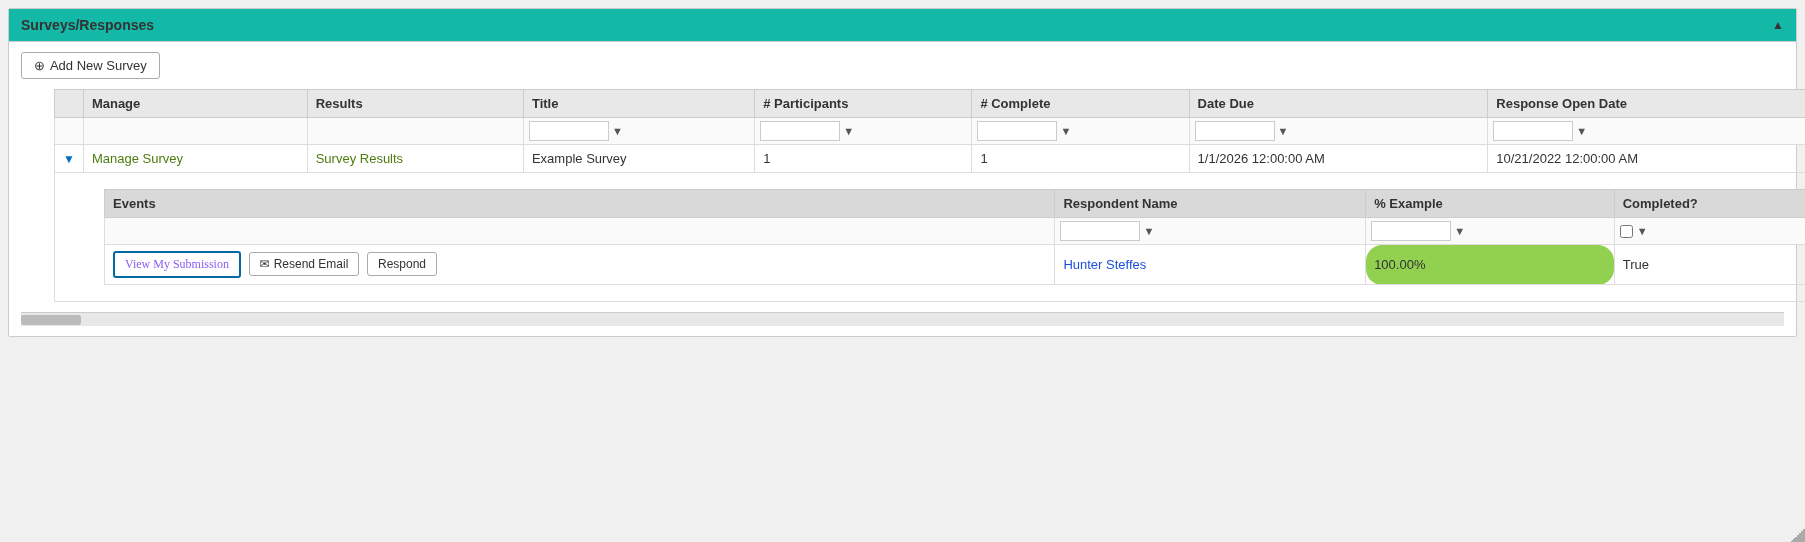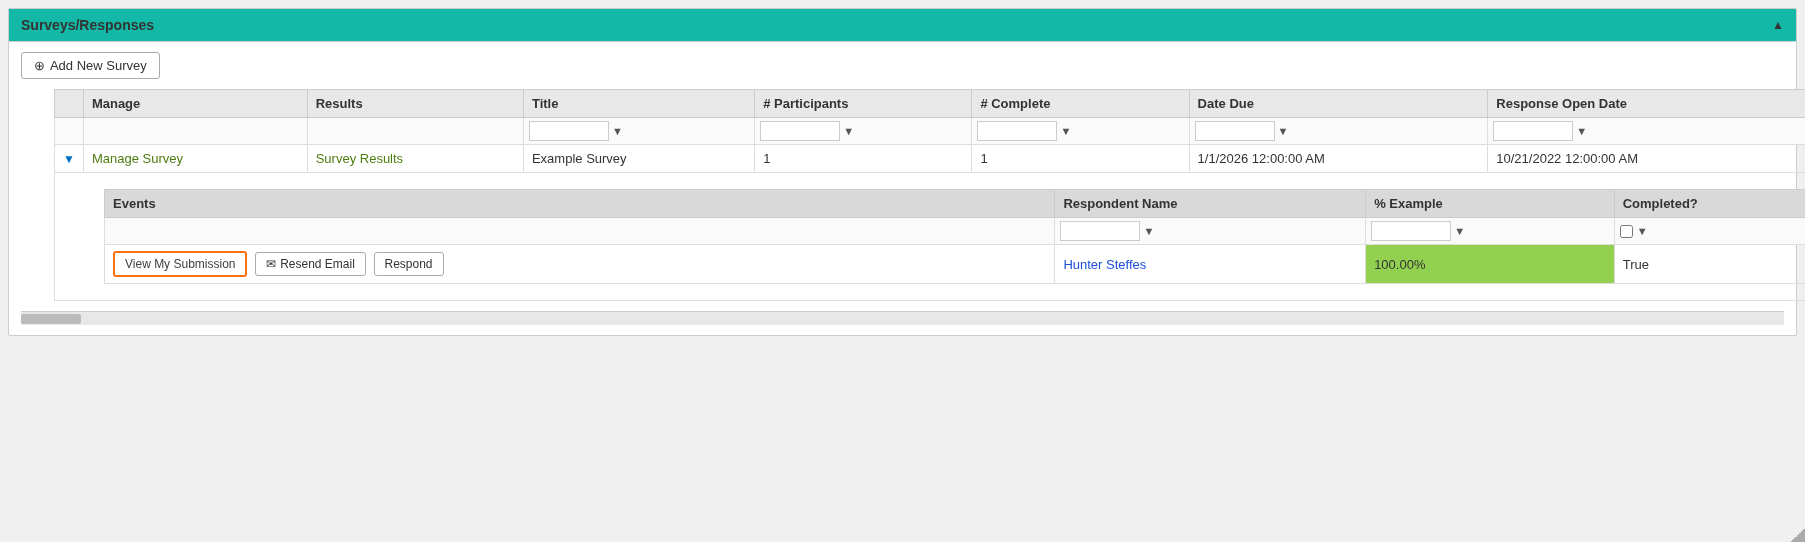--- a/index.html
+++ b/index.html
@@ -103,26 +103,28 @@
       border: 1px solid #aaa;
       background: #fff;
       padding: 4px 10px;
       cursor: pointer;
       border-radius: 3px;
       font-size: 12px;
       color: #333;
       margin-right: 4px;
     }
     .view-submission-btn {
-      border: 2px solid #f97316;
-      color: #404040;
+      border: 2px solid #0369a1;
+      color: #8b5cf6;
+      font-family: Liberation Serif, serif;
     }
     .green-cell {
       background-color: #92d050;
       color: #333;
+      border-radius: 16px;
     }
     .checkbox-filter {
       display: flex;
       align-items: center;
       gap: 4px;
     }
     .scrollbar-area {
       border-top: 1px solid #ccc;
       height: 14px;
       background: #e8e8e8;

